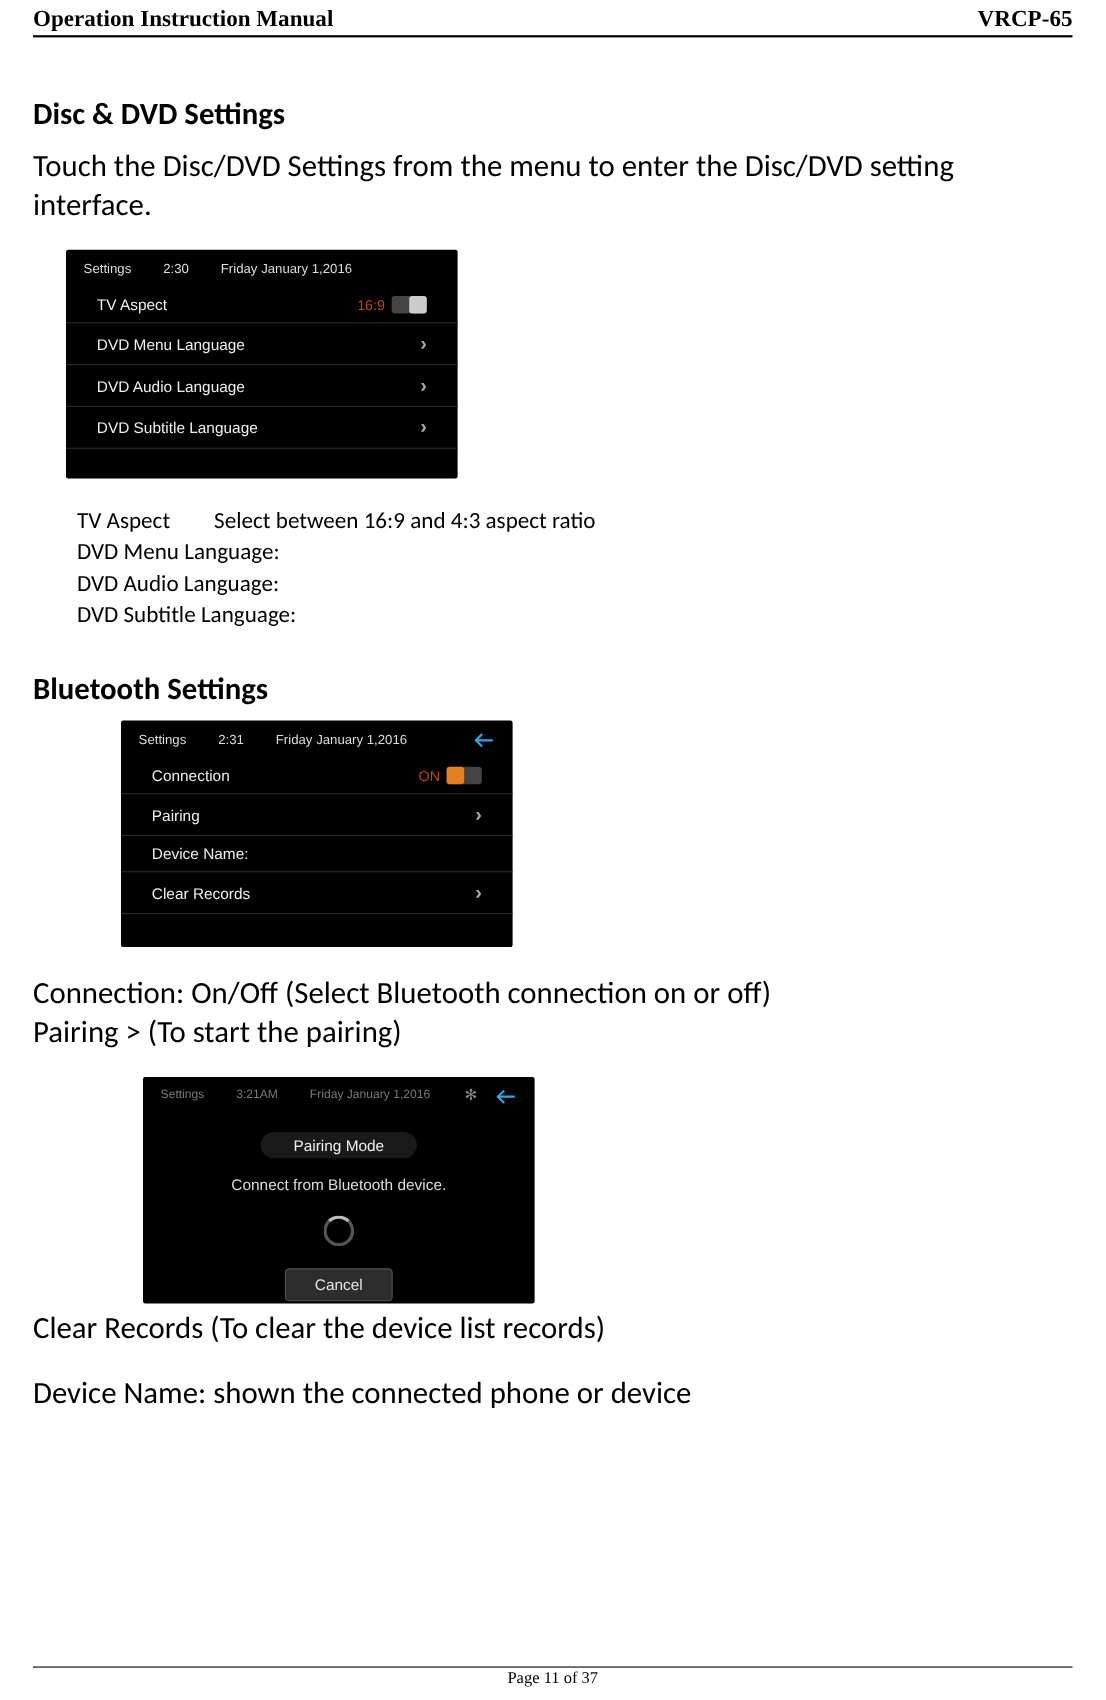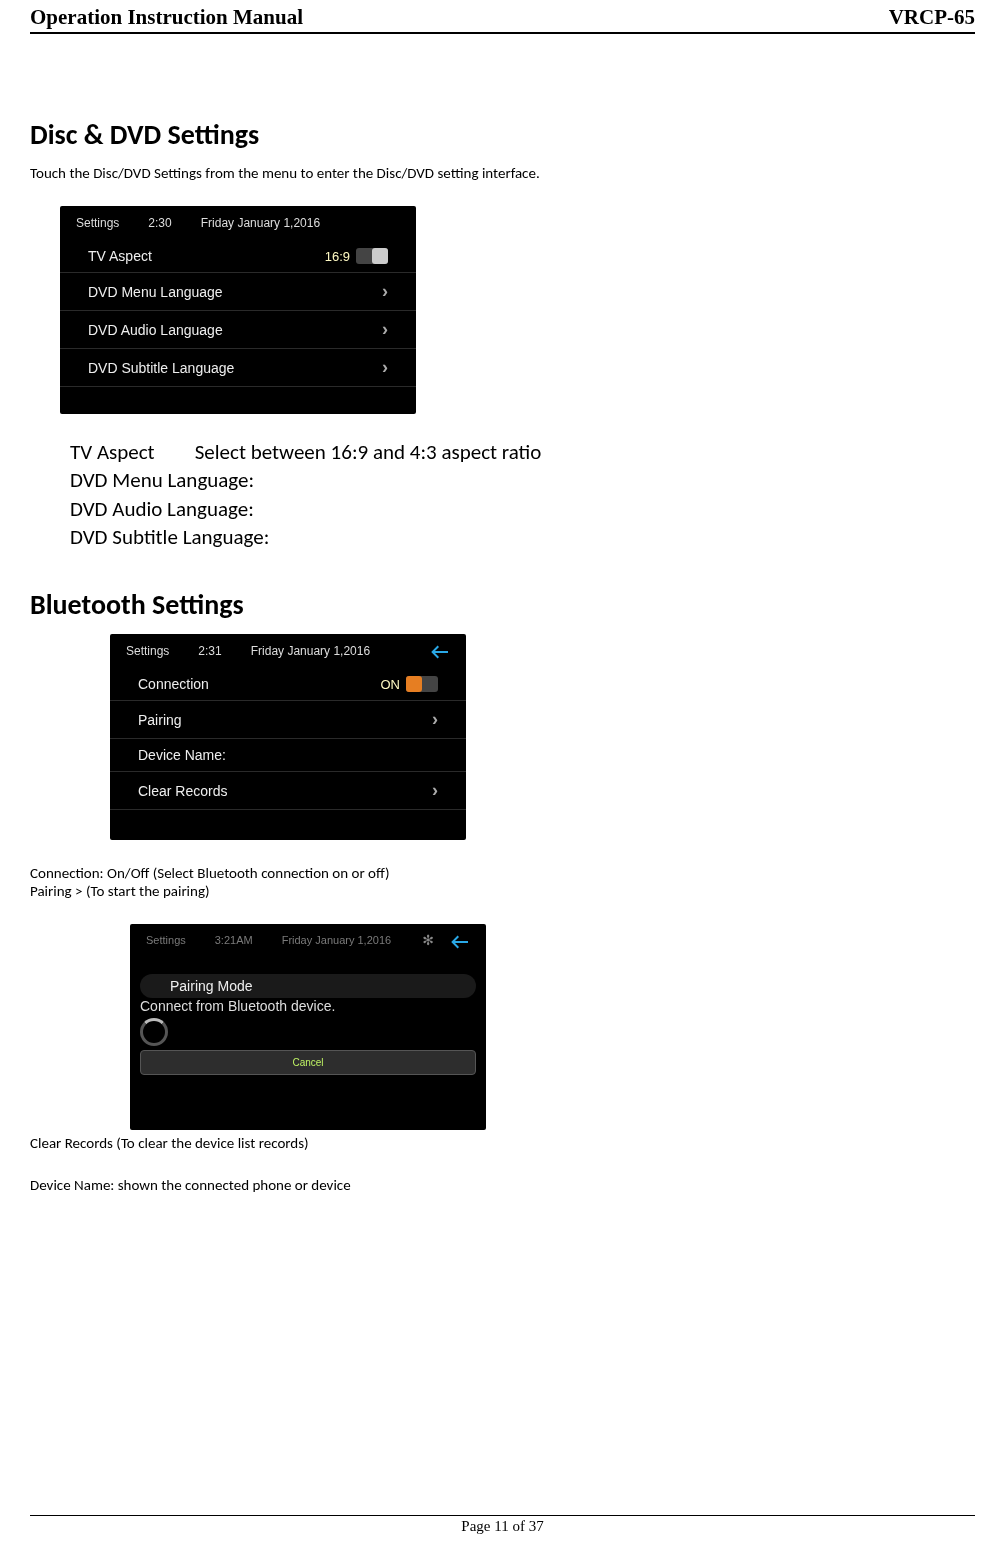--- a/index.html
+++ b/index.html
@@ -13,31 +13,31 @@
     }
     .header {
       display: flex;
       justify-content: space-between;
       font-weight: bold;
       font-size: 21px;
       border-bottom: 2px solid #000;
       padding-bottom: 2px;
     }
     .content {
-      padding-top: 83px;
+      padding-top: 52px;
     }
     h1 {
       font-family: Calibri, Arial, sans-serif;
       font-size: 28px;
       font-weight: bold;
       margin-bottom: 12px;
     }
     p.body {
       font-family: Calibri, Arial, sans-serif;
-      font-size: 15px;
+      font-size: 28px;
       margin-bottom: 24px;
     }
     .indent-list {
       font-family: Calibri, Arial, sans-serif;
       font-size: 21px;
       margin-left: 40px;
       margin-bottom: 30px;
       line-height: 1.35;
     }
     .indent-list .row1 { display: flex; gap: 40px; white-space: nowrap; }
@@ -86,21 +86,21 @@
     .chevron {
       color: #aaa;
       font-size: 18px;
       font-weight: bold;
     }
     .toggle {
       display: inline-flex;
       align-items: center;
       gap: 6px;
       font-size: 13px;
-      color: #fef9c3;
+      color: #c2410c;
     }
     .toggle-track {
       width: 32px; height: 16px;
       background: #444;
       border-radius: 3px;
       position: relative;
       display: inline-block;
     }
     .toggle-track.on::after {
       content: "";
@@ -114,21 +114,22 @@
       content: "";
       position: absolute;
       right: 0; top: 0;
       width: 16px; height: 16px;
       background: #ccc;
       border-radius: 3px;
     }
     .pairing-dialog {
       display: flex;
       flex-direction: column;
-      gap: 0;
+      align-items: center;
+      gap: 16px;
       padding: 18px 10px 10px 10px;
       font-size: 14px;
       color: #ddd;
     }
     .pairing-title {
       background: #1a1a1a;
       padding: 4px 30px;
       border-radius: 14px;
       font-size: 14px;
       color: #eee;
@@ -136,24 +137,24 @@
     .spinner {
       width: 28px; height: 28px;
       border: 3px solid #555;
       border-top-color: #bbb;
       border-radius: 50%;
       margin: 4px 0;
     }
     .cancel-btn {
       background: #2d2d2d;
       border: 1px solid #555;
-      color: #bef264;
+      color: #e5e5e5;
       padding: 6px 26px;
       border-radius: 4px;
-      font-size: 10px;
+      font-size: 14px;
     }
     .bt-icon { position: absolute; right: 52px; top: 8px; color: #888; font-size: 14px; }
     .footer {
       position: absolute;
       bottom: 10px;
       left: 0; right: 12px;
       text-align: center;
       font-size: 15px;
       border-top: 1px solid #000;
       padding-top: 2px;

